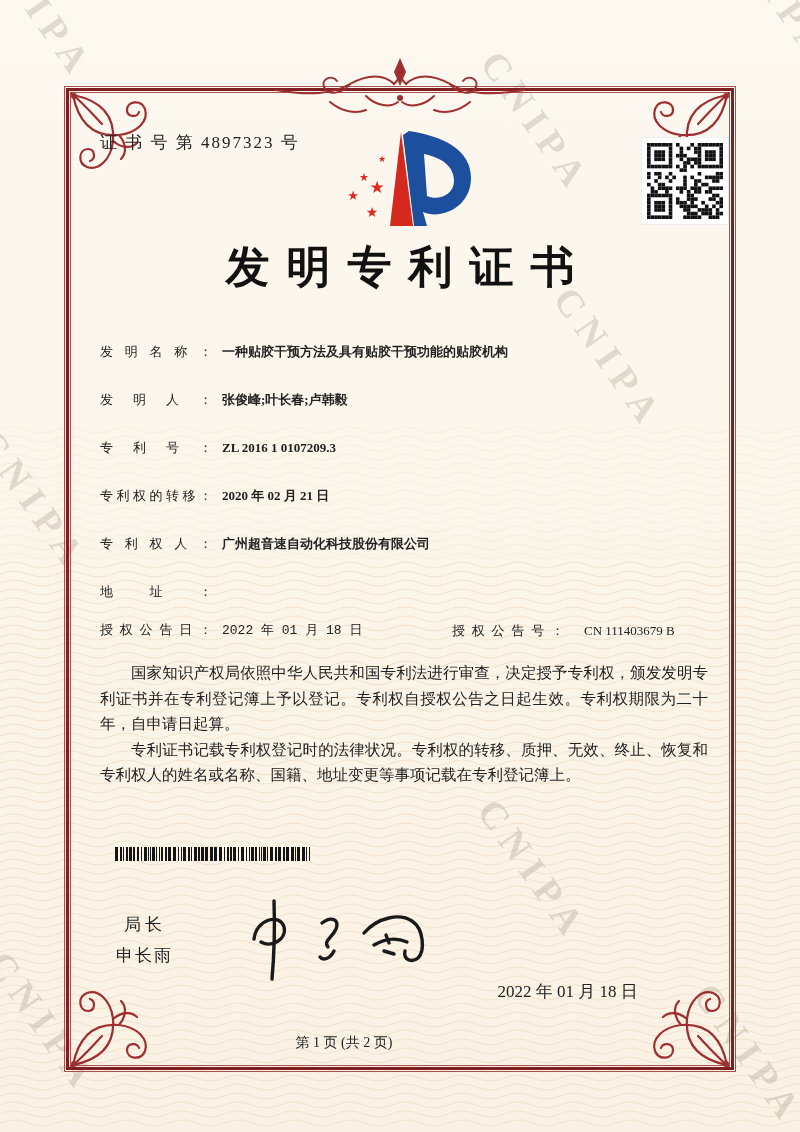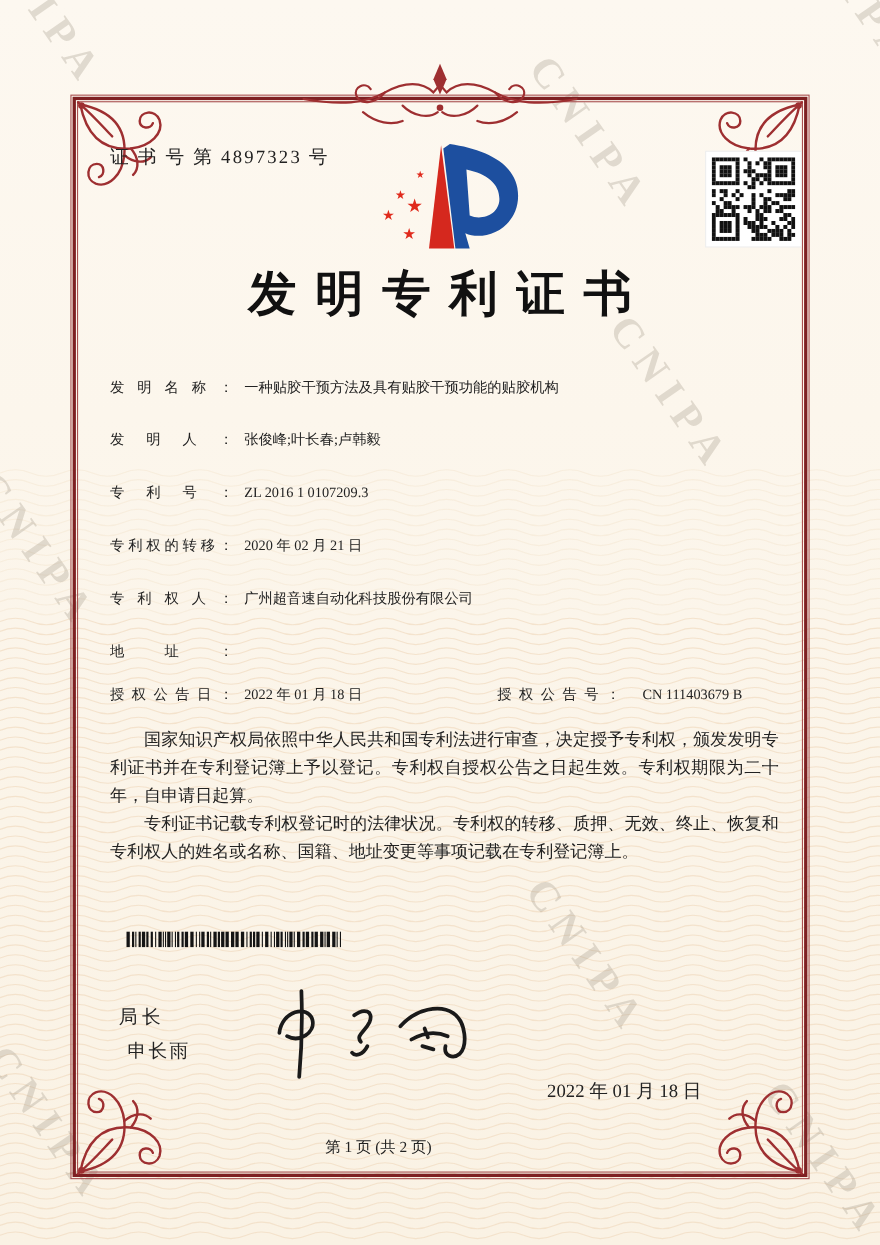--- a/index.html
+++ b/index.html
@@ -26,30 +26,30 @@
   
   .cert-no{position:absolute;left:100px;top:131px;z-index:4;font-size:17px;letter-spacing:2px;}
   .logo{position:absolute;left:330px;top:126px;z-index:4;}
   .qr{position:absolute;left:642px;top:138px;width:86px;height:86px;background:#fff;z-index:4;
       display:flex;align-items:center;justify-content:center;box-shadow:0 0 0 1px #eee;}
   .title{position:absolute;left:0;top:238px;width:800px;text-align:center;z-index:4;
          font-size:44px;font-weight:bold;letter-spacing:17px;text-indent:17px;color:#111;}
   .fields{position:absolute;left:100px;top:340px;width:608px;z-index:4;font-size:13px;}
   .frow{display:flex;margin-bottom:25px;line-height:23px;}
   .flabel{flex:0 0 112px;margin-right:10px;text-align:justify;text-align-last:justify;}
-  .fvalue{flex:1;}
+  .fvalue{flex:1;font-weight:bold;}
   .pair{display:flex;}
   .pair .flabel{flex:0 0 112px;}
-  .pair1{width:352px;}
+  .pair1{width:352px;font-family:Liberation Mono, monospace;}
   .paras{position:absolute;left:100px;top:660px;width:608px;z-index:4;
          font-size:15.5px;line-height:25.5px;text-align:justify;}
   .paras p{margin:0;text-indent:2em;}
   .barcode{position:absolute;left:115px;top:847px;width:202px;height:14px;z-index:4;font-size:0;white-space:nowrap;}
   .barcode i{display:inline-block;height:100%;background:#141414;}
-  .sig-title{position:absolute;left:108px;top:913px;z-index:4;font-size:17px;letter-spacing:4px;}
+  .sig-title{position:absolute;left:124px;top:913px;z-index:4;font-size:17px;letter-spacing:4px;}
   .sig-name{position:absolute;left:116px;top:944px;z-index:4;font-size:17px;letter-spacing:2px;}
   .signature{position:absolute;left:228px;top:893px;z-index:4;}
   .issue-date{position:absolute;left:450px;top:980px;width:235px;text-align:center;z-index:4;font-size:17px;}
   .page-info{position:absolute;left:0;top:1034px;width:688px;text-align:center;z-index:4;font-size:14px;}
   .cont-box{position:absolute;left:50%;transform:translateX(-50%);top:1073px;z-index:4;
             background:#fff;border:1px solid #8b2a2e;padding:5px 28px;font-size:15px;letter-spacing:3px;}
 </style>
 </head>
 <body>
 

